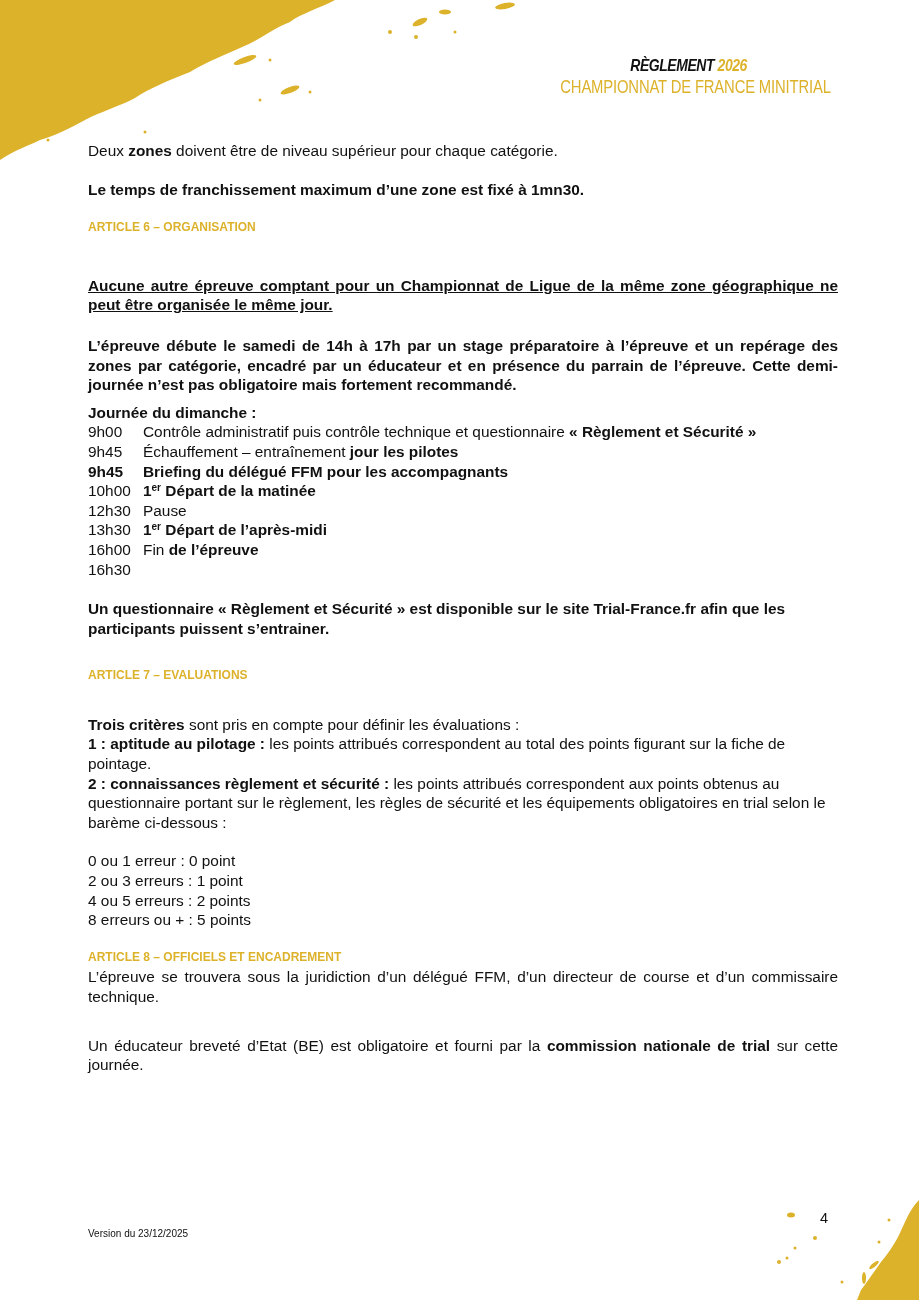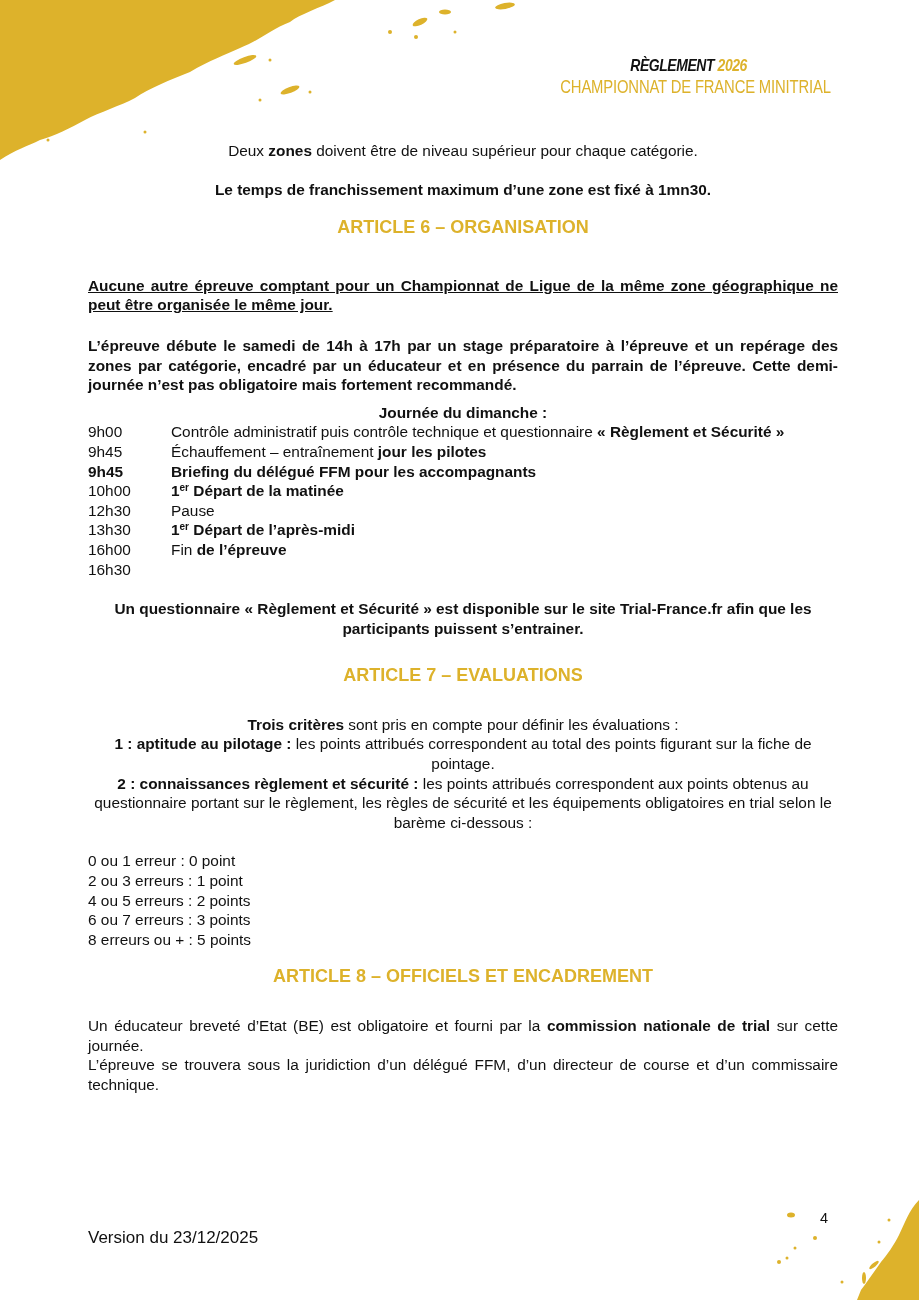--- a/index.html
+++ b/index.html
@@ -7,29 +7,29 @@
          font-family: "Liberation Sans", sans-serif; color: #111111; }
   .deco-top { position: absolute; left: 0; top: 0; width: 520px; height: 170px; }
   .deco-bottom { position: absolute; right: 0; bottom: 0; width: 170px; height: 110px; }
   .header { position: absolute; right: 88px; top: 56px; text-align: center; }
   .header .l1 { font-family: "Liberation Sans", sans-serif; font-weight: bold; font-style: italic;
                 font-size: 17px; letter-spacing: -0.5px; line-height: 20px; transform: scaleX(0.82); transform-origin: right; }
   .header .l1 .yr { color: #DDB22B; }
   .header .l2 { color: #DDB22B; font-size: 19px; line-height: 22px; letter-spacing: -0.2px;
                 transform: scaleX(0.78); transform-origin: right; white-space: nowrap; }
   .content { position: absolute; left: 88px; top: 141px; width: 750px; font-size: 15.4px; line-height: 19.6px; }
-  .p { margin: 0; text-align: center; }
+  .p { margin: 0; }
   .b { font-weight: bold; }
   .u { text-decoration: underline; }
   .just { text-align: justify; }
-  .article { color: #DDB22B; font-weight: bold; font-size: 18px; }
-  .sched-row { display: flex; gap: 28px; }
+  .article { color: #DDB22B; font-weight: bold; font-size: 12px; }
+  .sched-row { display: flex; }
   .sched-time { width: 55px; flex: none; }
   sup { font-size: 10px; line-height: 0; vertical-align: 5px; }
-  .footer-version { position: absolute; left: 88px; top: 1228px; font-size: 17px; }
+  .footer-version { position: absolute; left: 88px; top: 1228px; font-size: 10px; }
   .page-num { position: absolute; left: 820px; top: 1210px; font-size: 14.5px; }
 </style>
 </head>
 <body>
 
 <svg class="deco-top" viewBox="0 0 520 170">
   <path d="M0,0 L335,0 C320,8 300,14 290,22 C270,30 260,40 240,48 C225,55 210,60 190,72 C170,80 150,88 135,98 C120,106 100,112 85,120 C70,128 55,136 40,140 C28,146 15,150 0,160 Z" fill="#DDB22B"></path>
   <ellipse cx="245" cy="60" rx="12" ry="3" fill="#DDB22B" transform="rotate(-20 245 60)"></ellipse>
   <ellipse cx="290" cy="90" rx="10" ry="3" fill="#DDB22B" transform="rotate(-20 290 90)"></ellipse>
   <ellipse cx="420" cy="22" rx="8" ry="3" fill="#DDB22B" transform="rotate(-25 420 22)"></ellipse>
@@ -97,27 +97,26 @@
 
   <p class="p article" style="margin-top:28px">ARTICLE 7 – EVALUATIONS</p>
   <p class="p" style="margin-top:29px"><span class="b">Trois critères</span><span> sont pris en compte pour définir les évaluations :</span></p>
   <p class="p"><span class="b">1 : aptitude au pilotage :</span><span> les points attribués correspondent au total des points figurant sur la fiche de pointage.</span></p>
   <p class="p"><span class="b">2 : connaissances règlement et sécurité :</span><span> les points attribués correspondent aux points obtenus au questionnaire portant sur le règlement, les règles de sécurité et les équipements obligatoires en trial selon le barème ci-dessous :</span></p>
 
   <div style="margin-top:19px">
     <div>0 ou 1 erreur : 0 point</div>
     <div>2 ou 3 erreurs : 1 point</div>
     <div>4 ou 5 erreurs : 2 points</div>
-    <div>6 ou 7 erreurs : 3 points</div>
     <div>8 erreurs ou + : 5 points</div>
   </div>
 
   <p class="p article" style="margin-top:18px">ARTICLE 8 – OFFICIELS ET ENCADREMENT</p>
+  <p class="p just">L’épreuve se trouvera sous la juridiction d’un délégué FFM, d’un directeur de course et d’un commissaire technique.</p>
   <p class="p just" style="margin-top:29px"><span>Un éducateur breveté d’Etat (BE) est obligatoire et fourni par la </span><span class="b">commission nationale de trial</span><span> sur cette journée.</span></p>
-  <p class="p just">L’épreuve se trouvera sous la juridiction d’un délégué FFM, d’un directeur de course et d’un commissaire technique.</p>
 </div>
 
 <div class="footer-version">Version du 23/12/2025</div>
 <div class="page-num">4</div>
 
 <svg class="deco-bottom" viewBox="0 0 170 110">
   <path d="M170,10 C160,20 155,35 150,45 C145,55 138,65 132,72 C125,82 118,92 112,100 L108,110 L170,110 Z" fill="#DDB22B"></path>
   <ellipse cx="125" cy="75" rx="6" ry="2" fill="#DDB22B" transform="rotate(-40 125 75)"></ellipse>
   <ellipse cx="115" cy="88" rx="2" ry="6" fill="#DDB22B"></ellipse>
   <ellipse cx="42" cy="25" rx="4" ry="2.5" fill="#DDB22B"></ellipse>

